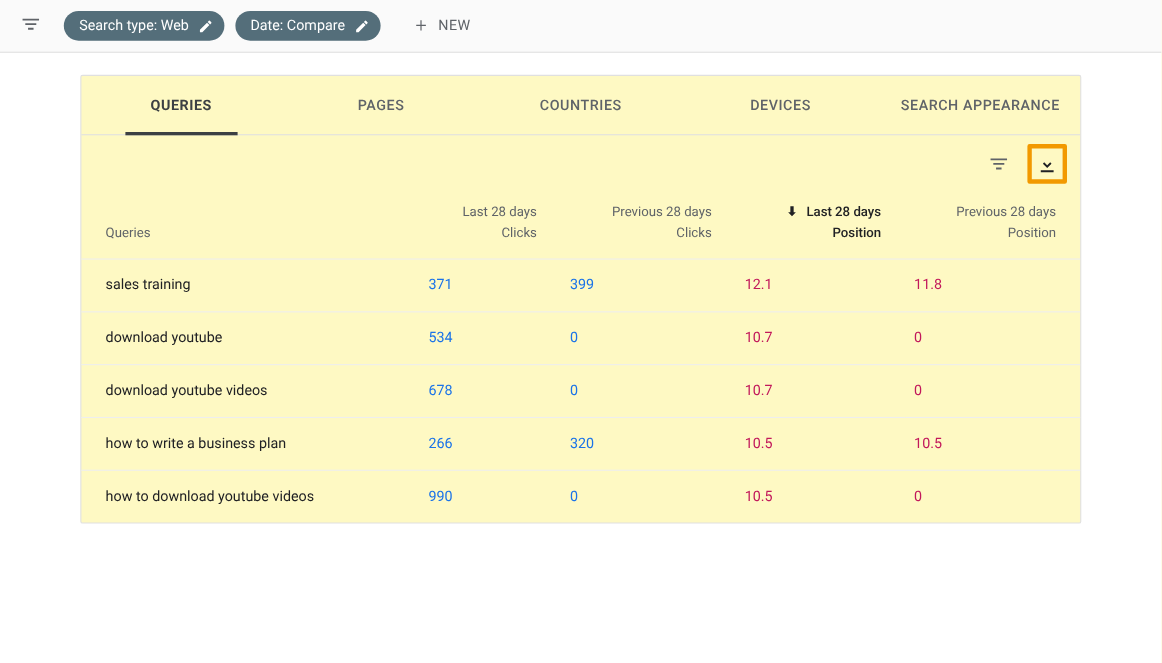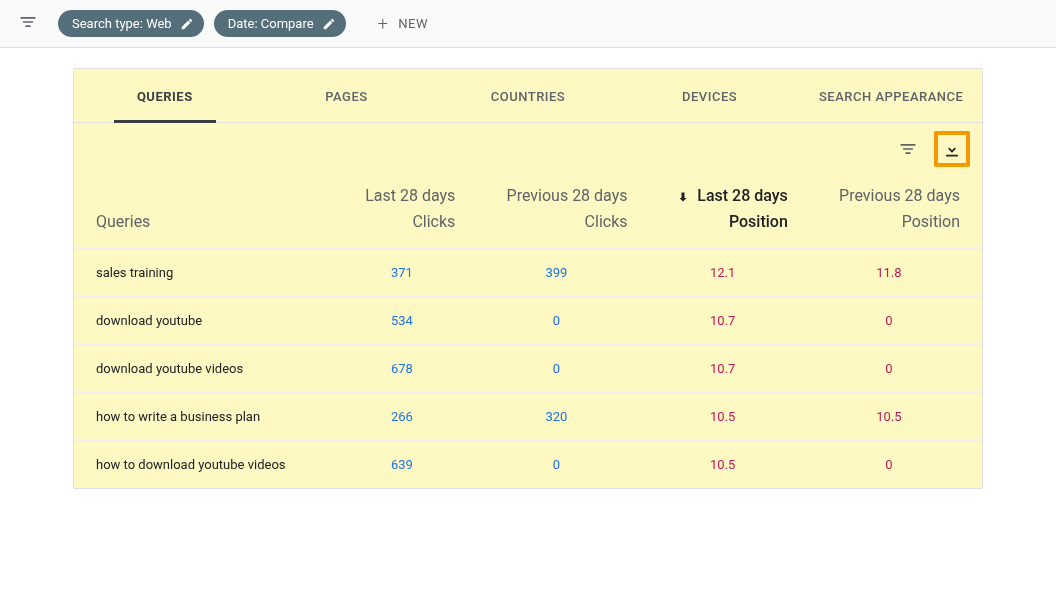--- a/index.html
+++ b/index.html
@@ -109,21 +109,21 @@
     border: 4px solid #f29900;
   }
   table {
     width: 100%;
     border-collapse: collapse;
   }
   thead th {
     text-align: right;
     font-weight: 400;
     color: #5f6368;
-    font-size: 16px;
+    font-size: 12px;
     padding: 8px 22px 14px 8px;
     vertical-align: bottom;
     line-height: 1.6;
   }
   thead th:first-child {
     text-align: left;
     padding-left: 22px;
     vertical-align: bottom;
   }
   thead th.sorted {
@@ -131,21 +131,21 @@
     font-weight: 500;
   }
   thead th .sort-arrow {
     margin-right: 4px;
   }
   tbody tr {
     border-top: 1px solid #eee;
   }
   tbody td {
     padding: 16px 22px 16px 8px;
-    text-align: center;
+    text-align: left;
     font-size: 13px;
   }
   tbody td:first-child {
     text-align: left;
     padding-left: 22px;
     color: #202124;
   }
   .clicks { color: #1a73e8; }
   .position { color: #c2185b; }
   svg { display: block; }
@@ -257,21 +257,21 @@
           </tr>
           <tr>
             <td>how to write a business plan</td>
             <td class="clicks">266</td>
             <td class="clicks">320</td>
             <td class="position">10.5</td>
             <td class="position">10.5</td>
           </tr>
           <tr>
             <td>how to download youtube videos</td>
-            <td class="clicks">639</td>
+            <td class="clicks">990</td>
             <td class="clicks">0</td>
             <td class="position">10.5</td>
             <td class="position">0</td>
           </tr>
         </tbody>
     </table>
   </div>
 </div>
 
 </body></html>

